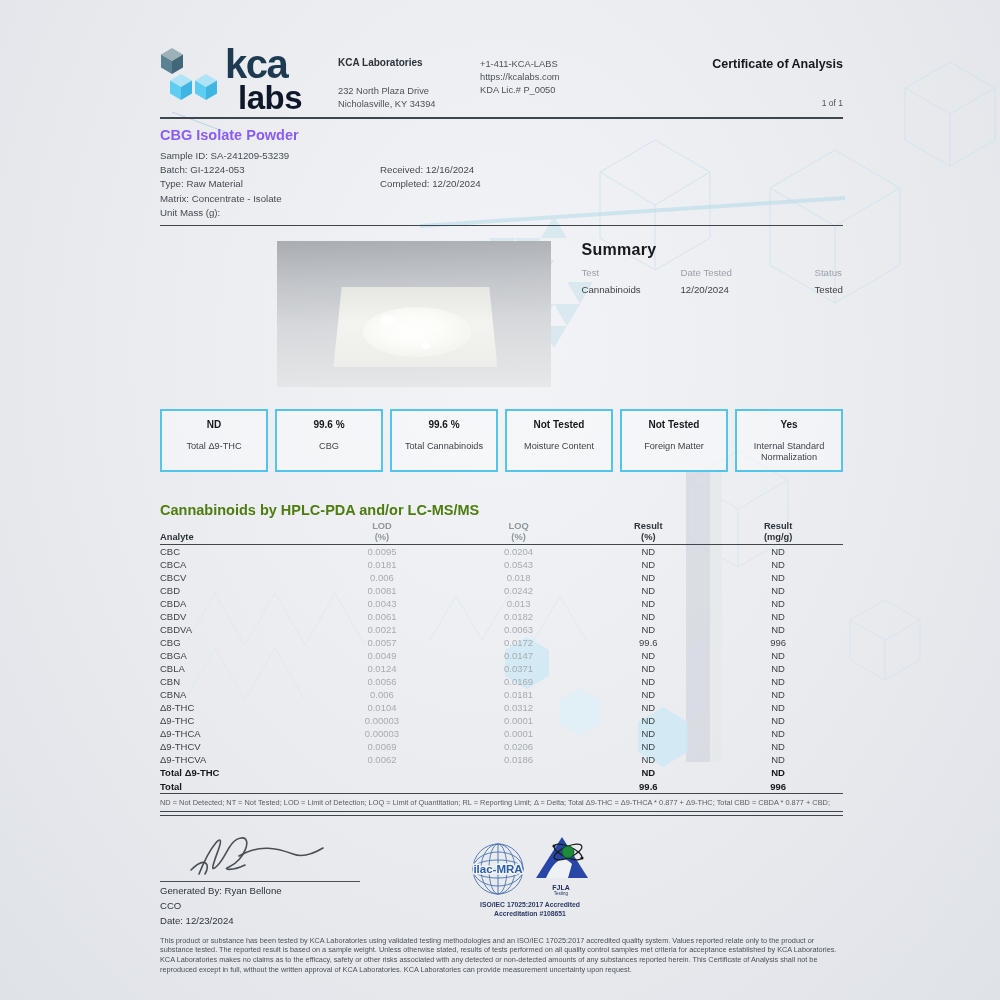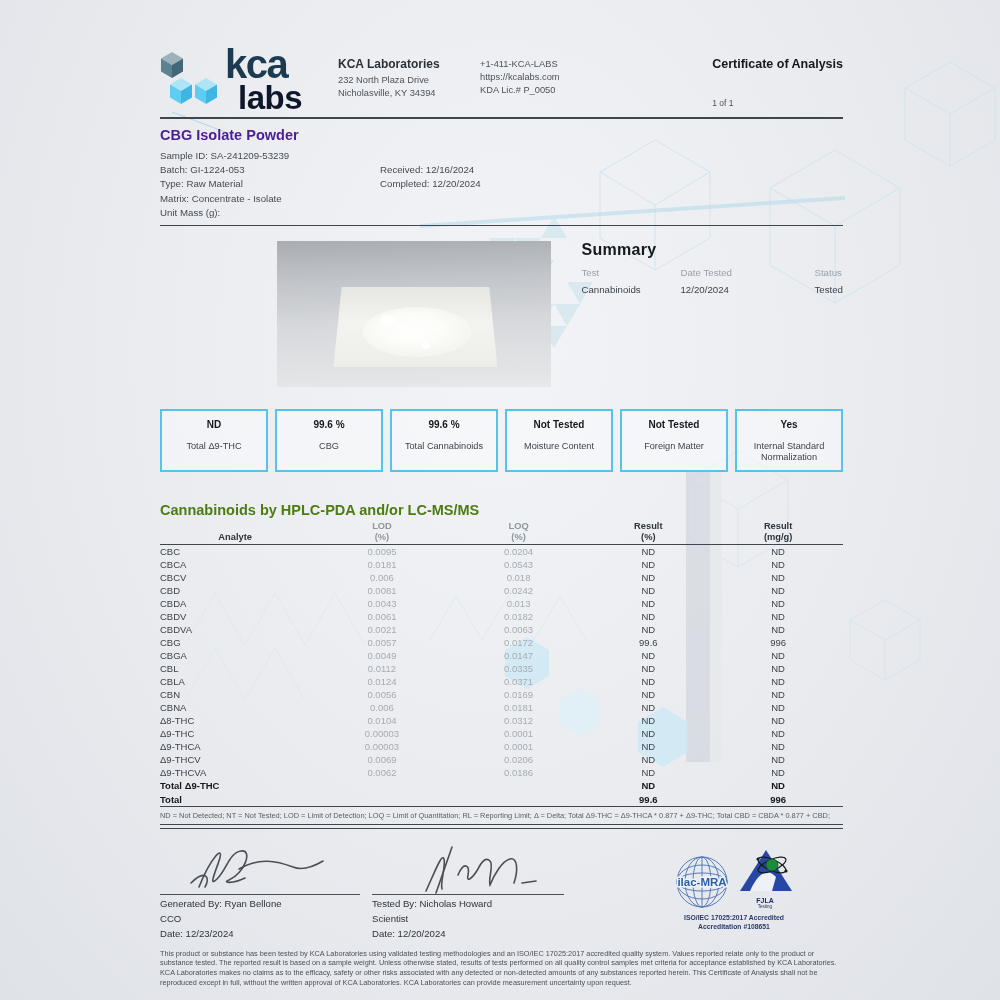--- a/index.html
+++ b/index.html
@@ -6,37 +6,37 @@
   body {
     width:1000px; height:1000px; position:relative; overflow:hidden;
     background: radial-gradient(ellipse at 50% 35%, #f2f4f7 0%, #e9ebef 55%, #dfe2e7 100%);
     font-family:"Liberation Sans", sans-serif; color:#3d434a;
   }
   #watermarks { position:absolute; left:0; top:0; z-index:0; }
   .doc { position:absolute; left:160px; top:44px; width:683px; z-index:2; }
 
   
   .hdr { display:flex; align-items:flex-start; }
-  .logo { display:flex; align-items:flex-end; width:172px; }
+  .logo { display:flex; align-items:center; width:172px; }
   .brand { margin-left:5px; line-height:1; }
   .brand-top { font-size:40px; font-weight:bold; color:#1c3a50; letter-spacing:-1.5px; }
   .brand-bottom { font-size:33px; font-weight:bold; color:#0f172a; letter-spacing:-0.5px; margin-left:13px; margin-top:-3px; }
   .lab-info { display:flex; margin-left:6px; margin-top:13px; }
   .lab-col1 { width:128px; }
-  .lab-name { font-size:12px; font-weight:bold; color:#2b3138; margin-bottom:3px; }
+  .lab-name { font-size:10px; font-weight:bold; color:#2b3138; margin-bottom:17px; }
   .lab-line { font-size:9.3px; color:#4c525a; line-height:13px; }
   .lab-col2 { margin-left:14px; }
   .lab-col2 .lab-line:first-child { margin-top:1px; }
-  .hdr-right { margin-left:auto; text-align:left; margin-top:13px; }
+  .hdr-right { margin-left:auto; text-align:right; margin-top:13px; }
   .doc-title { font-size:12.5px; font-weight:bold; color:#15181c; }
   .page-ind { font-size:8.5px; color:#4c525a; margin-top:27px; }
   .rule1 { border-bottom:2.2px solid #3f464e; margin-top:3px; }
 
   
-  .prod-title { font-size:14.5px; font-weight:bold; color:#4c1d95; margin:8px 0 6px; }
+  .prod-title { font-size:14.5px; font-weight:bold; color:#8b5cf6; margin:8px 0 6px; }
   .sample { position:relative; font-size:9.7px; line-height:14.2px; color:#454b53; }
   .sample-right { position:absolute; left:220px; top:14.2px; }
   .rule2 { border-bottom:1.6px solid #3f464e; margin-top:5px; }
 
   
   .media { display:flex; margin-top:15px; height:146px;justify-content:flex-end; }
   .photo { width:274px; height:146px; position:relative; overflow:hidden;
     background:linear-gradient(178deg,#a9adb2 0%,#c2c5c9 28%,#d6d8db 55%,#e7e8ea 100%); }
   .dish { position:absolute; left:38px; top:36px; width:200px; height:104px;
     background:linear-gradient(180deg,#fcfcfb 0%,#f4f4f1 70%,#ececе9 100%);
@@ -62,21 +62,21 @@
   .card { flex:1; border:2px solid #55c4ec; background:rgba(252,253,254,.45); text-align:center; padding:8px 3px 7px; }
   .card-val { font-weight:bold; font-size:10px; color:#15181c; }
   .card-lbl { font-size:9.2px; color:#3d434a; margin-top:11px; line-height:11px; }
 
   
   .section-title { font-size:14.5px; font-weight:bold; color:#4d7c0f; margin:30px 0 3px; }
   table { width:100%; border-collapse:collapse; }
   col.c1{width:22%} col.c2{width:21%} col.c3{width:19%} col.c4{width:19%} col.c5{width:19%}
   thead th { font-size:9.3px; vertical-align:bottom; padding:0 0 2px; }
   thead tr { border-bottom:1.6px solid #3f464e; }
-  th.th-an { text-align:center; font-weight:bold; color:#2e343b; }
+  th.th-an { text-align:left; font-weight:bold; color:#2e343b; }
   th.th-gray { color:#8f969e; font-weight:bold; }
   th.th-dark { color:#2e343b; font-weight:bold; }
   th span { display:block; line-height:10.5px; }
   tbody td { font-size:9.5px; height:13px; padding:0; }
   td.c-an { color:#3d434a; text-align:left; }
   td.c-lod, td.c-loq { color:#a6acb3; text-align:center; }
   td.c-res { color:#3d434a; text-align:center; }
   tr.total-row td { font-weight:bold; color:#15181c; height:13.6px; }
   .table-wrap { border-bottom:1.6px solid #3f464e; }
   .footnote { font-size:7.4px; color:#575d64; margin-top:3.5px; }
@@ -365,27 +365,20 @@
           </tr>
 
           <tr>
             <td class="c-an">CBGA</td>
             <td class="c-lod">0.0049</td>
             <td class="c-loq">0.0147</td>
             <td class="c-res">ND</td>
             <td class="c-res">ND</td>
           </tr>
 
-          <tr>
-            <td class="c-an">CBL</td>
-            <td class="c-lod">0.0112</td>
-            <td class="c-loq">0.0335</td>
-            <td class="c-res">ND</td>
-            <td class="c-res">ND</td>
-          </tr>
 
           <tr>
             <td class="c-an">CBLA</td>
             <td class="c-lod">0.0124</td>
             <td class="c-loq">0.0371</td>
             <td class="c-res">ND</td>
             <td class="c-res">ND</td>
           </tr>
 
           <tr>
@@ -473,34 +466,20 @@
         <g stroke="#4a4f55" fill="none" stroke-width="1.6" stroke-linecap="round">
           <path d="M34,48 C46,18 60,4 54,22 C49,36 44,48 52,40 C62,30 64,14 76,12 C88,10 80,34 64,41 C56,44 68,45 80,39"></path>
           <path d="M26,44 C40,30 46,38 40,48"></path>
           <path d="M74,30 C94,18 112,22 128,28 C138,32 148,28 158,22"></path>
         </g>
       </svg>
       <div class="sig-line"></div>
       <div class="sig-text">Generated By: Ryan Bellone</div>
       <div class="sig-text">CCO</div>
       <div class="sig-text">Date: 12/23/2024</div>
-    </div>
-    <div class="sig sig2">
-      <svg class="sig-img" width="185" height="58" viewBox="0 0 185 58">
-        <g stroke="#4a4f55" fill="none" stroke-width="1.6" stroke-linecap="round">
-          <path d="M50,52 C60,30 66,14 68,20 C70,26 64,44 66,50"></path>
-          <path d="M60,54 L76,8"></path>
-          <path d="M82,36 C88,22 94,26 92,36 C90,44 96,40 102,30 C106,22 110,18 114,22 C118,26 112,40 114,46 C118,36 126,22 134,20 C142,18 142,32 138,44"></path>
-          <path d="M146,44 L160,42"></path>
-        </g>
-      </svg>
-      <div class="sig-line"></div>
-      <div class="sig-text">Tested By: Nicholas Howard</div>
-      <div class="sig-text">Scientist</div>
-      <div class="sig-text">Date: 12/20/2024</div>
     </div>
     <div class="logos">
       <div class="logo-row">
         <svg width="56" height="56" viewBox="0 0 56 56">
           <g stroke="#2b5ea7" fill="none" stroke-width="0.9" opacity="0.85">
             <circle cx="28" cy="28" r="25"></circle>
             <ellipse cx="28" cy="28" rx="25" ry="9"></ellipse>
             <ellipse cx="28" cy="28" rx="25" ry="17"></ellipse>
             <ellipse cx="28" cy="28" rx="9" ry="25"></ellipse>
             <ellipse cx="28" cy="28" rx="17" ry="25"></ellipse>

